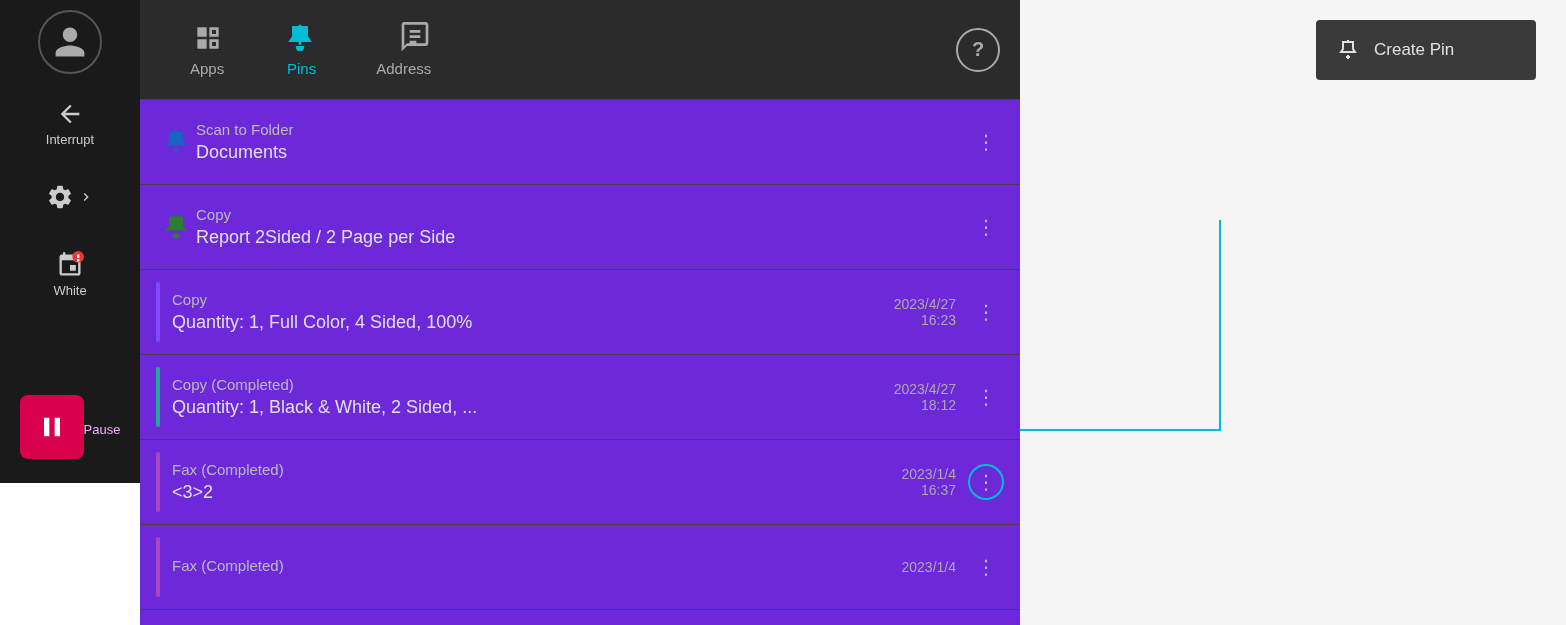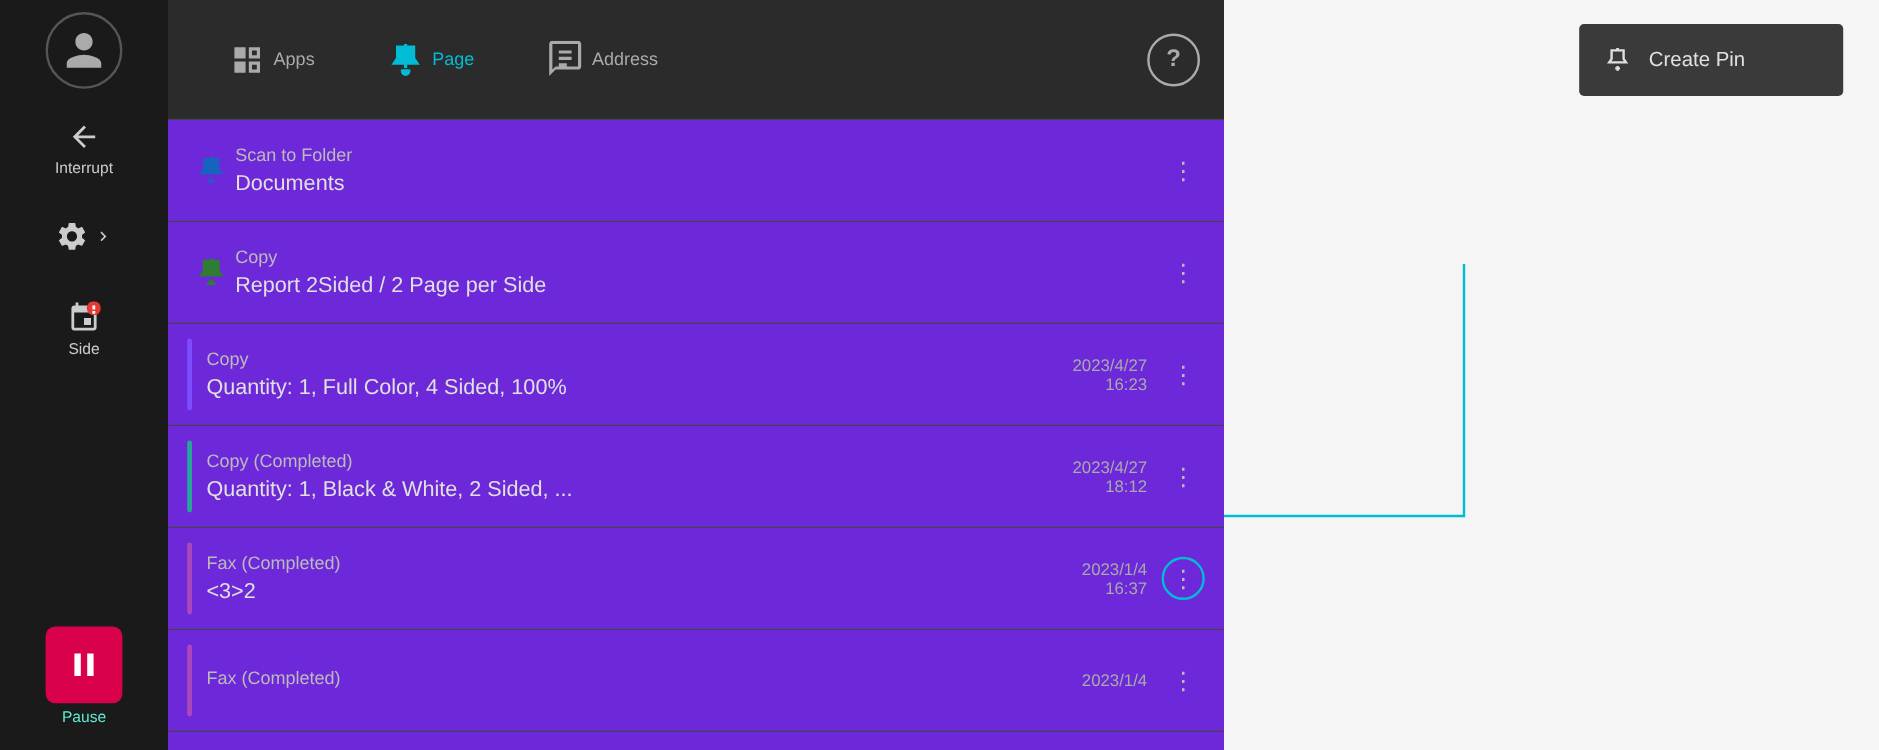--- a/index.html
+++ b/index.html
@@ -14,21 +14,21 @@
 
     
     .sidebar {
       width: 140px;
       background: #1a1a1a;
       display: flex;
       flex-direction: column;
       align-items: center;
       padding: 10px 0;
       flex-shrink: 0;
-      height: 625px;
+      height: 483px;
     }
     .sidebar-avatar {
       width: 64px;
       height: 64px;
       border-radius: 50%;
       border: 2px solid #555;
       display: flex;
       align-items: center;
       justify-content: center;
       margin-bottom: 20px;
@@ -60,23 +60,23 @@
       justify-content: center;
       gap: 4px;
     }
     .chevron-icon {
       width: 16px !important;
       height: 16px !important;
     }
     .sidebar-pause {
       margin-top: auto;
       display: flex;
-      flex-direction: column;
-      align-items: center;
-      color: #5eead4;
+      flex-direction: row;
+      align-items: center;
+      color: #f0abfc;
       font-size: 13px;
       cursor: pointer;
       justify-content: space-between;
     }
     .pause-btn {
       width: 64px;
       height: 64px;
       background: #d9004c;
       border-radius: 8px;
       display: flex;
@@ -104,22 +104,22 @@
     .tabs {
       display: flex;
       align-items: center;
       background: #2b2b2b;
       border-bottom: 1px solid #444;
       padding: 0 20px;
       height: 100px;
     }
     .tab {
       display: flex;
-      flex-direction: row;
-      align-items: center;
+      flex-direction: column;
+      align-items: flex-end;
       color: #aaa;
       font-size: 15px;
       cursor: pointer;
       padding: 10px 30px;
       gap: 6px;
     }
     .tab svg {
       width: 32px;
       height: 32px;
       fill: #aaa;
@@ -287,21 +287,21 @@
     </svg>
   </div>
 
   <div class="sidebar-item">
     <svg viewBox="0 0 24 24">
       <path d="M17 12h-5v5h5v-5zM16 1v2H8V1H6v2H5c-1.11 0-1.99.9-1.99 2L3 19c0 1.1.89 2 2 2h14c1.1 0 2-.9 2-2V5c0-1.1-.9-2-2-2h-1V1h-2zm3 18H5V8h14v11z"></path>
       <circle cx="19" cy="5" r="5" fill="#e53935"></circle>
       <path d="M18 3h2v3h-2z" fill="white"></path>
       <path d="M18 7h2v2h-2z" fill="white"></path>
     </svg>
-    <span>Side</span>
+    <span>White</span>
   </div>
 
   <div class="sidebar-pause" style="margin-top:auto; padding-bottom: 10px;">
     <div class="pause-btn">
       <svg viewBox="0 0 24 24">
         <path d="M6 19h4V5H6v14zm8-14v14h4V5h-4z"></path>
       </svg>
     </div>
     <span>Pause</span>
   </div>
@@ -314,21 +314,21 @@
       <svg viewBox="0 0 24 24">
         <path d="M4 4h7v7H4V4zm0 9h7v7H4v-7zm9-9h7v7h-7V4zm2 5h3V6h-3v3zm-2 4h7v7h-7v-7zm2 5h3v-3h-3v3z"></path>
       </svg>
       <span>Apps</span>
     </div>
     <div class="tab active">
       <svg viewBox="0 0 24 24">
         <path d="M17 4v7l2 3H5l2-3V4h10zm-5 16c1.1 0 2-.9 2-2h-4c0 1.1.9 2 2 2zm-7-5h14M12 4V2"></path>
         <path d="M12 2 L12 17 M7 11 L5 14 L19 14 L17 11 L17 4 L7 4 Z M10 19 C10 20.1 10.9 21 12 21 C13.1 21 14 20.1 14 19 Z" fill="none" stroke="#00bcd4" stroke-width="2"></path>
       </svg>
-      <span>Page</span>
+      <span>Pins</span>
     </div>
     <div class="tab">
       <svg viewBox="0 0 24 24">
         <path d="M20 0H4C2.9 0 2 .9 2 2v20l4-4h14c1.1 0 2-.9 2-2V2c0-1.1-.9-2-2-2zm0 16H6l-2 2V2h16v14zM8 10h8v2H8zm0-4h8v2H8zm0 8h5v2H8z"></path>
       </svg>
       <span>Address</span>
     </div>
     <div class="tab-spacer"></div>
     <div class="help-btn">
       <span>?</span>

